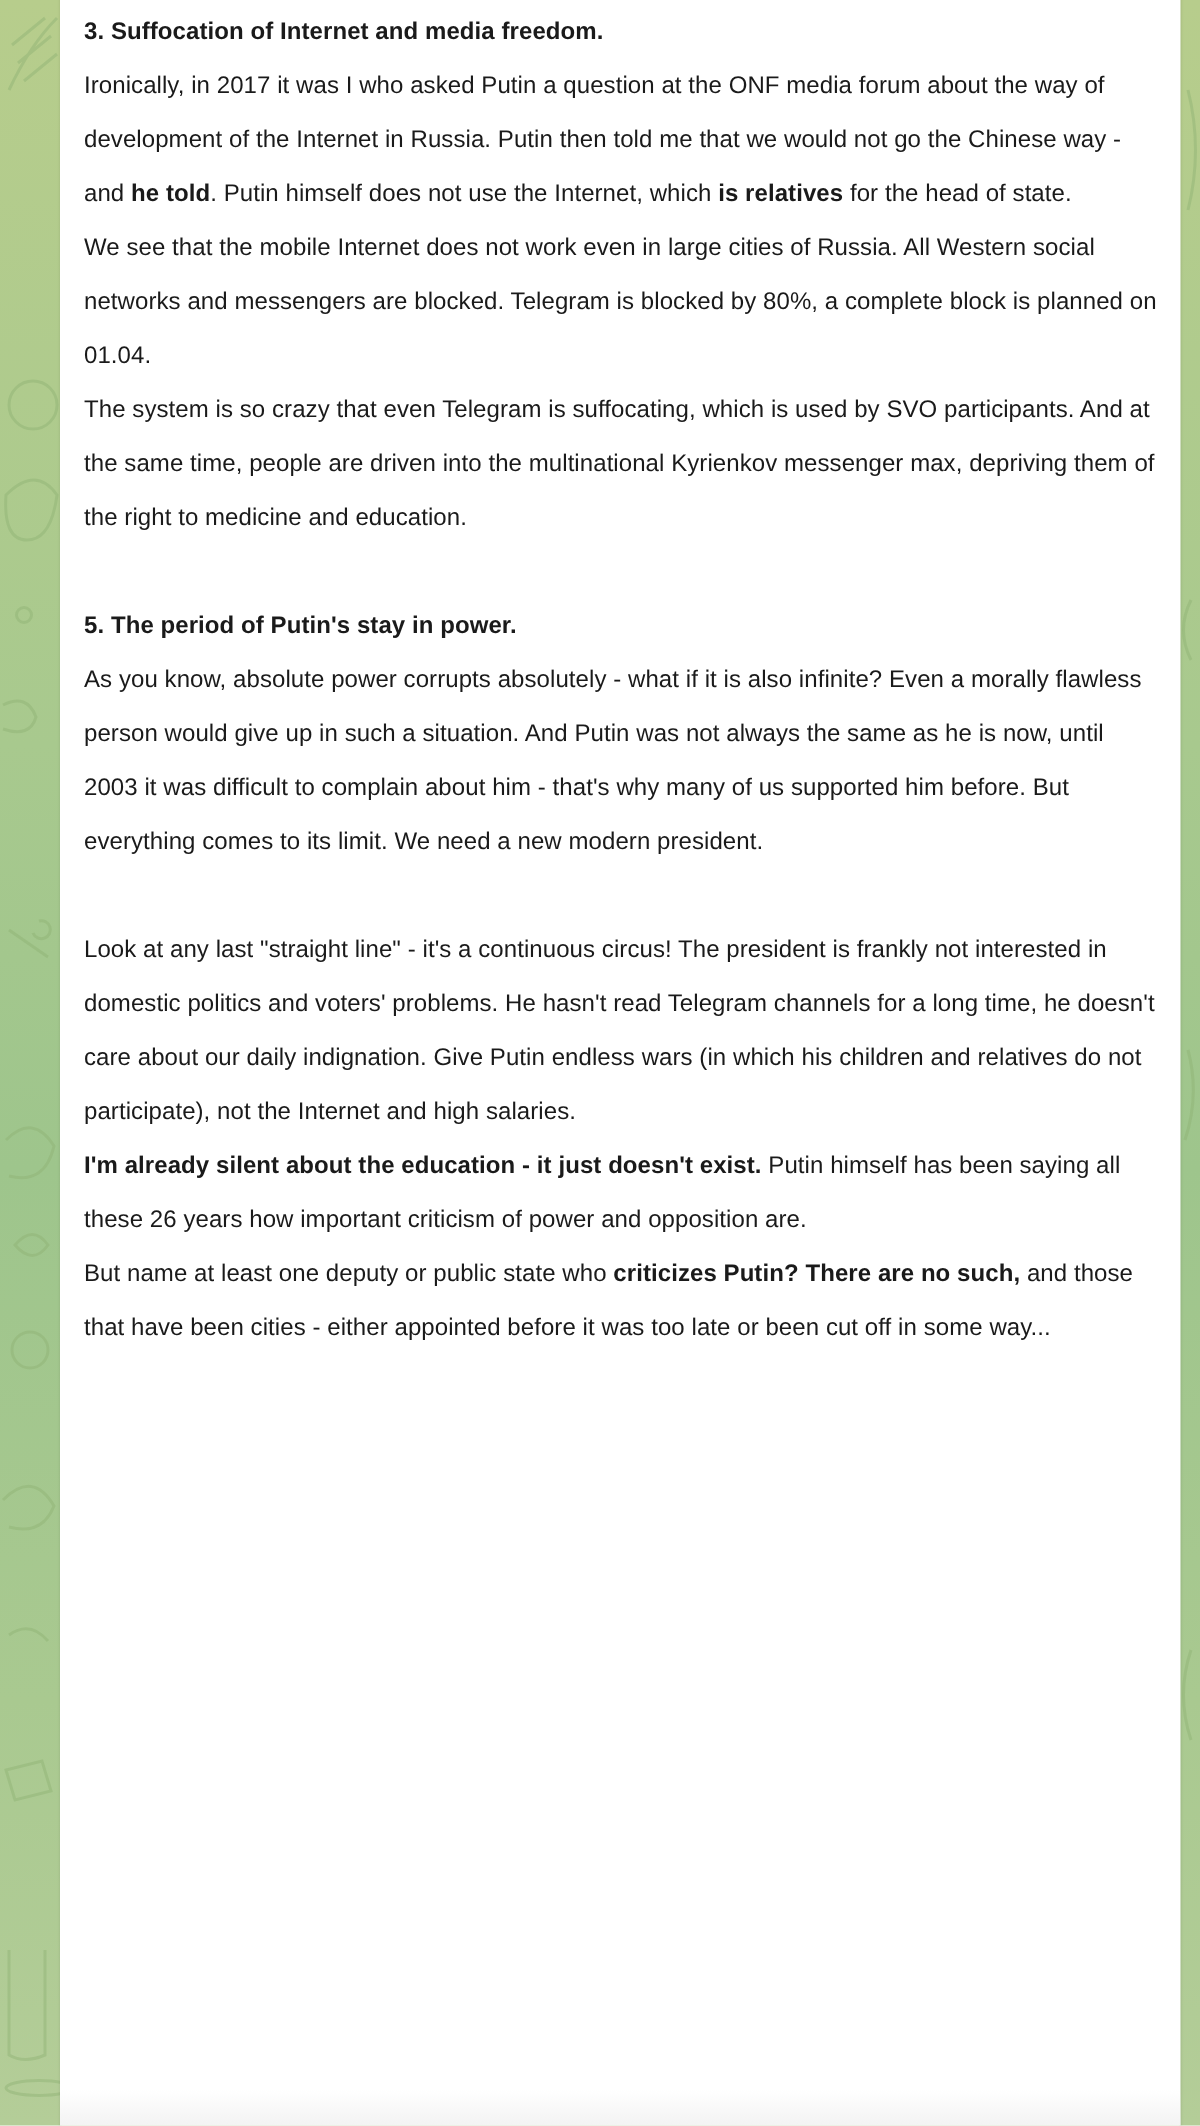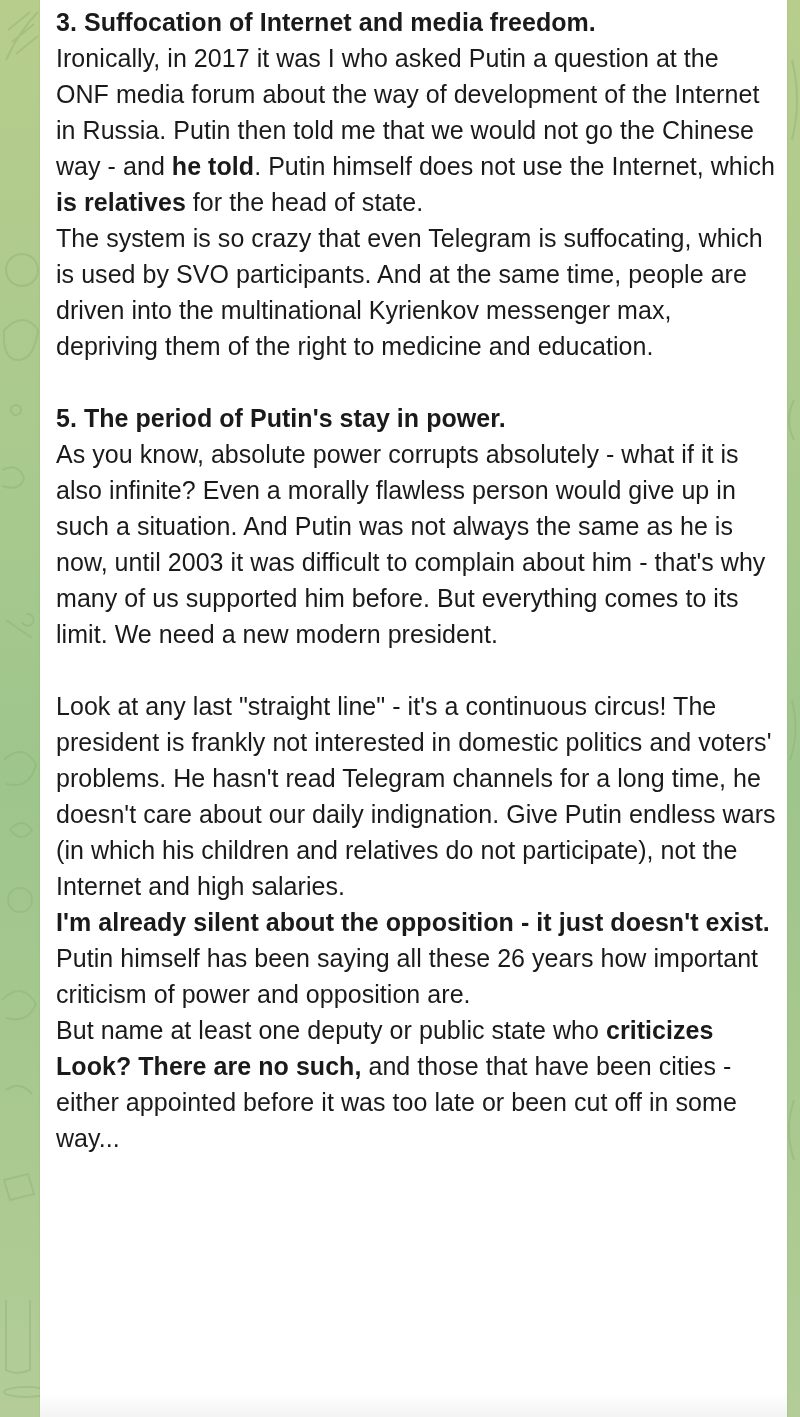--- a/index.html
+++ b/index.html
@@ -20,21 +20,21 @@
       top: -14px;
       width: 747px;
       height: 1460px;
       background: #ffffff;
       border-radius: 12px;
       box-shadow: 0 1px 2px rgba(0,0,0,0.12);
       padding: 18px 16px 0 16px;
     }
     .msg-text {
       color: #1a1a1a;
-      font-size: 25px;
+      font-size: 16px;
       line-height: 36px;
       letter-spacing: 0.05px;
       width: 720px;
     }
     .para { display: block; }
     .blank { display: block; height: 36px; }
     b { font-weight: 700; }
     .bottom-fade {
       position: absolute;
       left: 40px; width: 747px;
@@ -69,25 +69,26 @@
       <path d="M794 1100 q-10 30 0 60"></path>
     </g>
   </svg>
 </div>
 
 <div class="bubble">
   <div class="msg-text">
 
     <span class="para"><b>3. Suffocation of Internet and media freedom.</b></span>
     <span class="para"><span>Ironically, in 2017 it was I who asked Putin a question at the ONF media forum about the way of development of the Internet in Russia. Putin then told me that we would not go the Chinese way - and </span><b>he told</b><span>. Putin himself does not use the Internet, which </span><b>is relatives</b><span> for the head of state.</span></span>
+    <span class="para"><span>We see that the mobile Internet does not work even in large cities of Russia. All Western social networks and messengers are blocked. Telegram is blocked by 80%, a complete block is planned on 01.04.</span></span>
     <span class="para"><span>The system is so crazy that even Telegram is suffocating, which is used by SVO participants. And at the same time, people are driven into the multinational Kyrienkov messenger max, depriving them of the right to medicine and education.</span></span>
     <span class="blank"></span>
 
     <span class="para"><b>5. The period of Putin's stay in power.</b></span>
     <span class="para"><span>As you know, absolute power corrupts absolutely - what if it is also infinite? Even a morally flawless person would give up in such a situation. And Putin was not always the same as he is now, until 2003 it was difficult to complain about him - that's why many of us supported him before. But everything comes to its limit. We need a new modern president.</span></span>
     <span class="blank"></span>
 
     <span class="para"><span>Look at any last "straight line" - it's a continuous circus! The president is frankly not interested in domestic politics and voters' problems. He hasn't read Telegram channels for a long time, he doesn't care about our daily indignation. Give Putin endless wars (in which his children and relatives do not participate), not the Internet and high salaries.</span></span>
-    <span class="para"><b>I'm already silent about the opposition - it just doesn't exist.</b><span> Putin himself has been saying all these 26 years how important criticism of power and opposition are.</span></span>
-    <span class="para"><span>But name at least one deputy or public state who </span><b>criticizes Look?</b><span> </span><b>There are no such,</b><span> and those that have been cities - either appointed before it was too late or been cut off in some way...</span></span>
+    <span class="para"><b>I'm already silent about the education - it just doesn't exist.</b><span> Putin himself has been saying all these 26 years how important criticism of power and opposition are.</span></span>
+    <span class="para"><span>But name at least one deputy or public state who </span><b>criticizes Putin?</b><span> </span><b>There are no such,</b><span> and those that have been cities - either appointed before it was too late or been cut off in some way...</span></span>
   </div>
 </div>
 <div class="bottom-fade"></div>
 
 </body></html>

